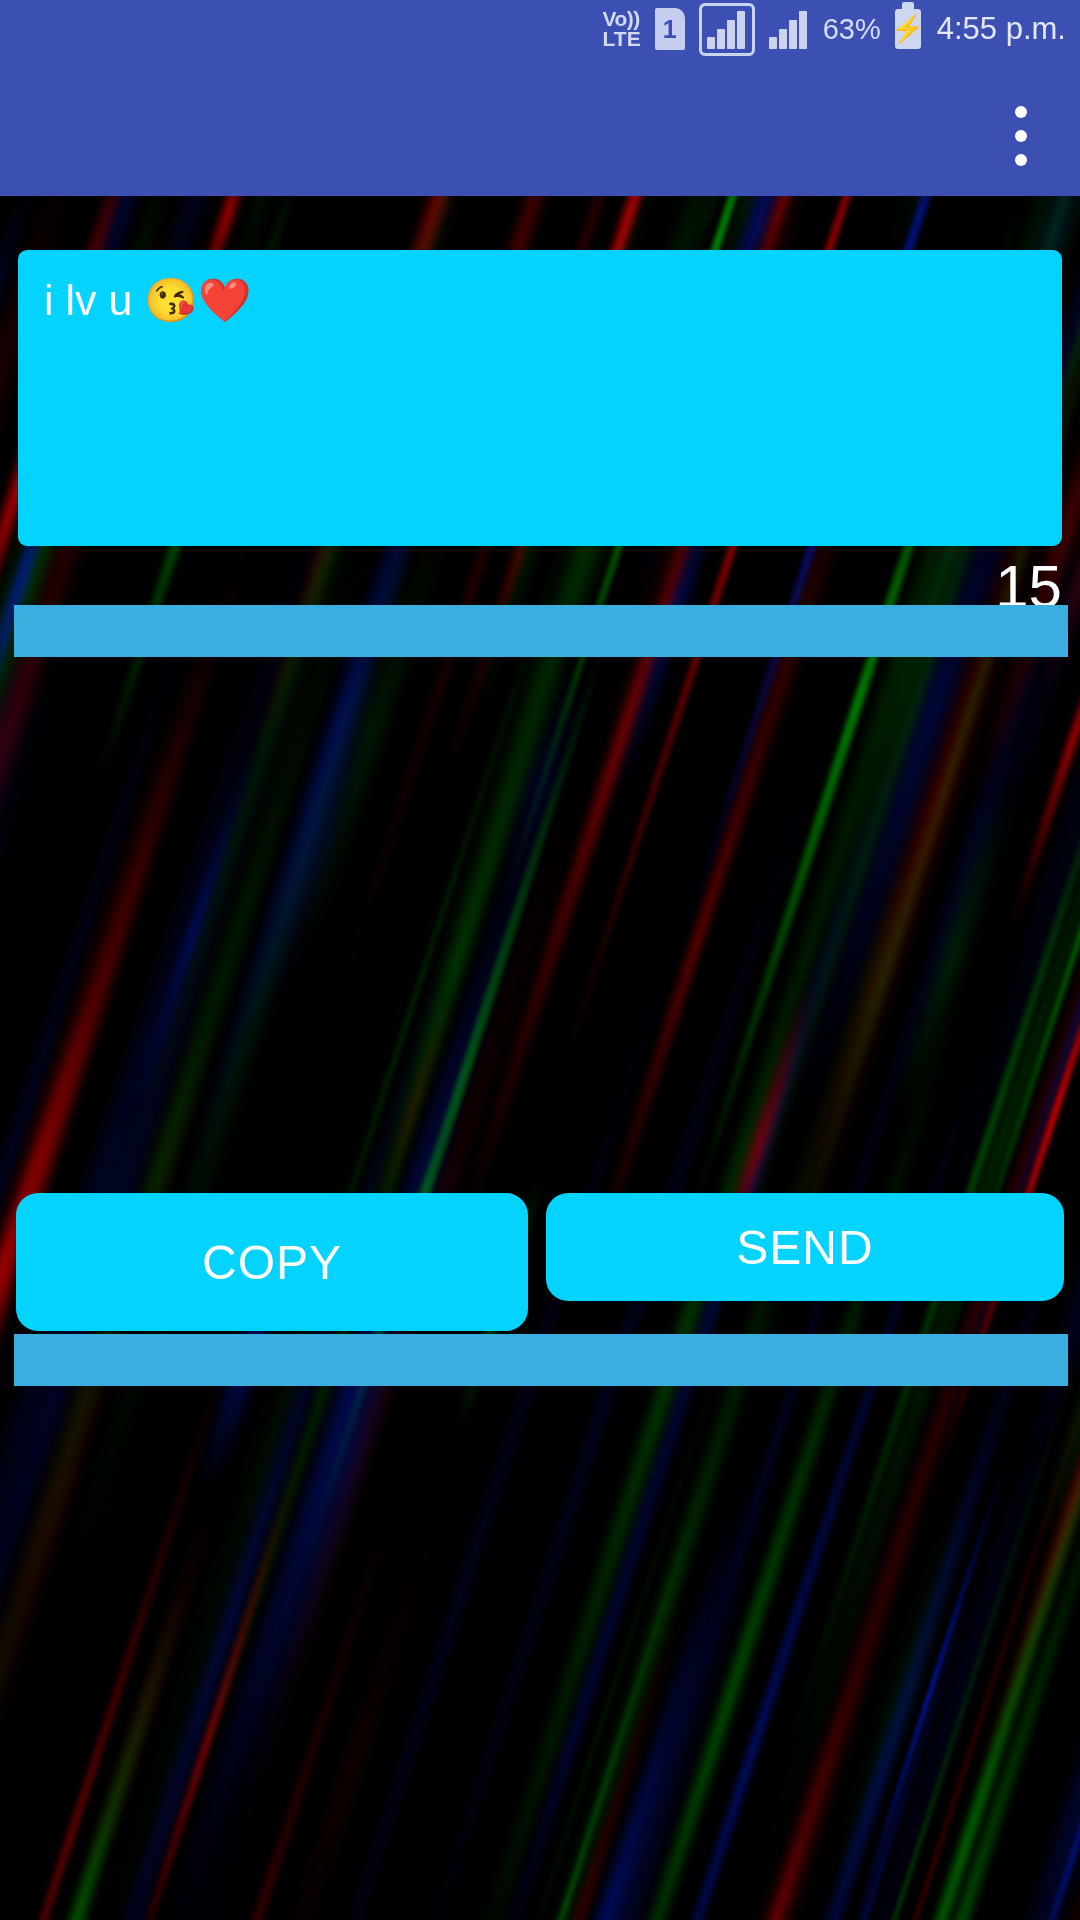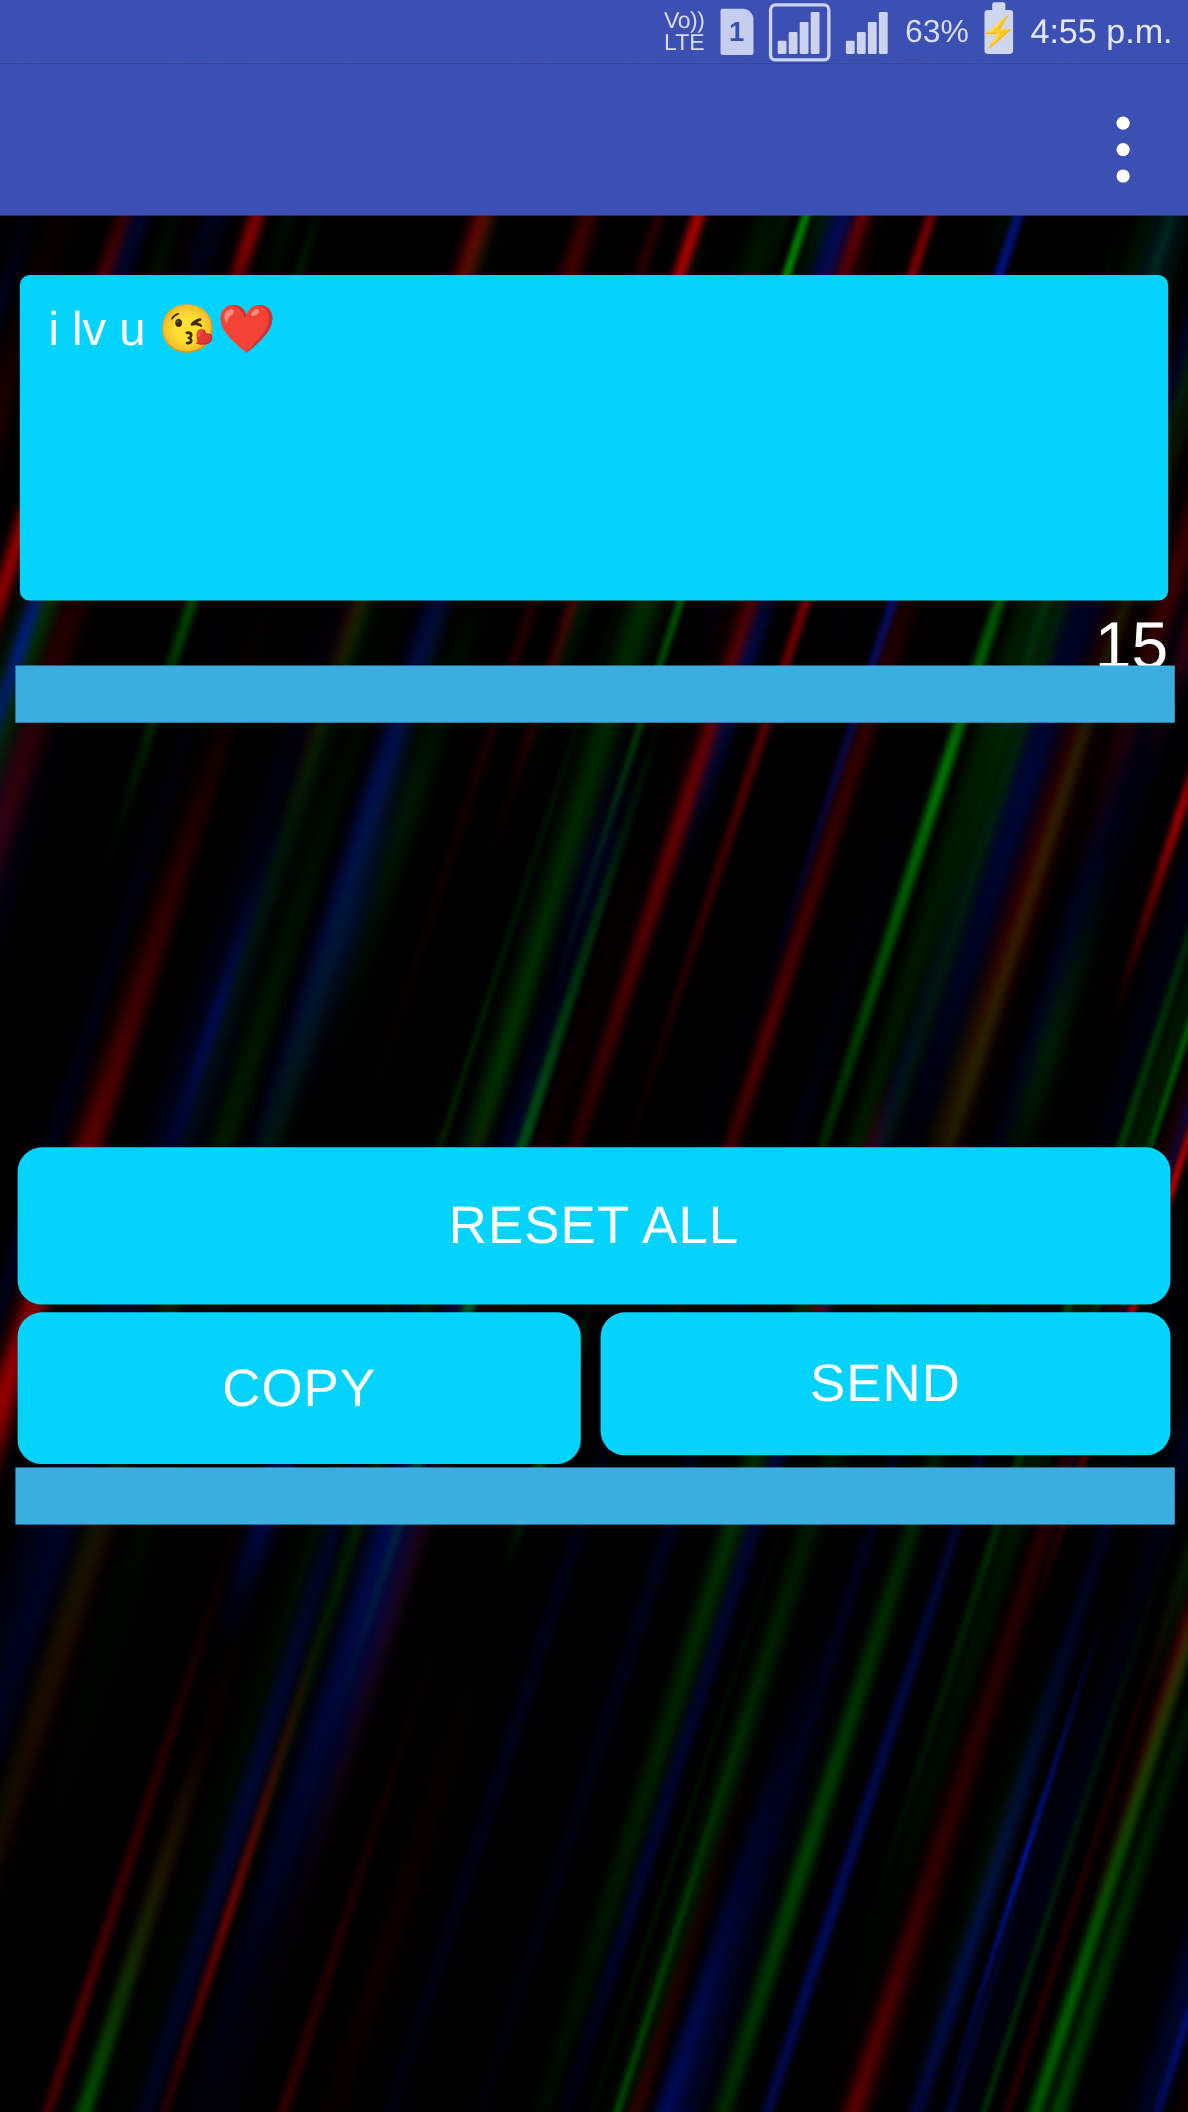--- a/index.html
+++ b/index.html
@@ -60,21 +60,21 @@
     display: flex;
     align-items: center;
     margin-left: 14px;
     color: #ccd3ef;
   }
   .volte-wrap {
     display: flex;
     flex-direction: column;
     align-items: flex-start;
     line-height: 0.95;
-    font-weight: normal;
+    font-weight: bold;
     color: #d4daf0;
   }
   .volte-top { font-size: 21px; letter-spacing: -0.5px; }
   .volte-bot { font-size: 21px; letter-spacing: 0px; }
 
   .sim-badge {
     width: 30px; height: 42px;
     background: #c6cef0;
     color: #3c50b4;
     font-size: 25px;
@@ -240,21 +240,21 @@
   #btn-copy {
     left: 16px;
     top: 1193px;
     width: 512px;
     height: 138px;
   }
   #btn-send {
     left: 546px;
     top: 1193px;
     width: 518px;
-    height: 130px;
+    height: 108px;
   }
 </style>
 </head>
 <body>
 
 <div id="phone">
 
   <div id="bg-streaks">
       <div class="streak" style="left: 160px; top: 410px; width: 5px; height: 1505.23px; background: linear-gradient(rgba(0, 0, 0, 0), rgb(0, 144, 0), rgba(0, 0, 0, 0)); opacity: 0.98; filter: blur(8.6px);"></div>
       <div class="streak" style="left: 961px; top: 980px; width: 10px; height: 1728.66px; background: linear-gradient(rgba(0, 0, 0, 0), rgb(0, 144, 0), rgba(0, 0, 0, 0)); opacity: 0.76; filter: blur(4.1px);"></div>
@@ -454,19 +454,18 @@
         <span></span>
     </div>
   </div>
 
   <textarea id="message-input" placeholder="Type your message" style="">i lv u 😘❤️</textarea>
 
   <div id="char-counter">15</div>
 
   <div id="seekbar-count" class="seekbar"></div>
 
-  <button id="btn-reset" class="btn">RESET ALL</button>
   <button id="btn-copy" class="btn">COPY</button>
   <button id="btn-send" class="btn">SEND</button>
 
   <div id="seekbar-delay" class="seekbar"></div>
 
 </div>
 
 </body></html>

